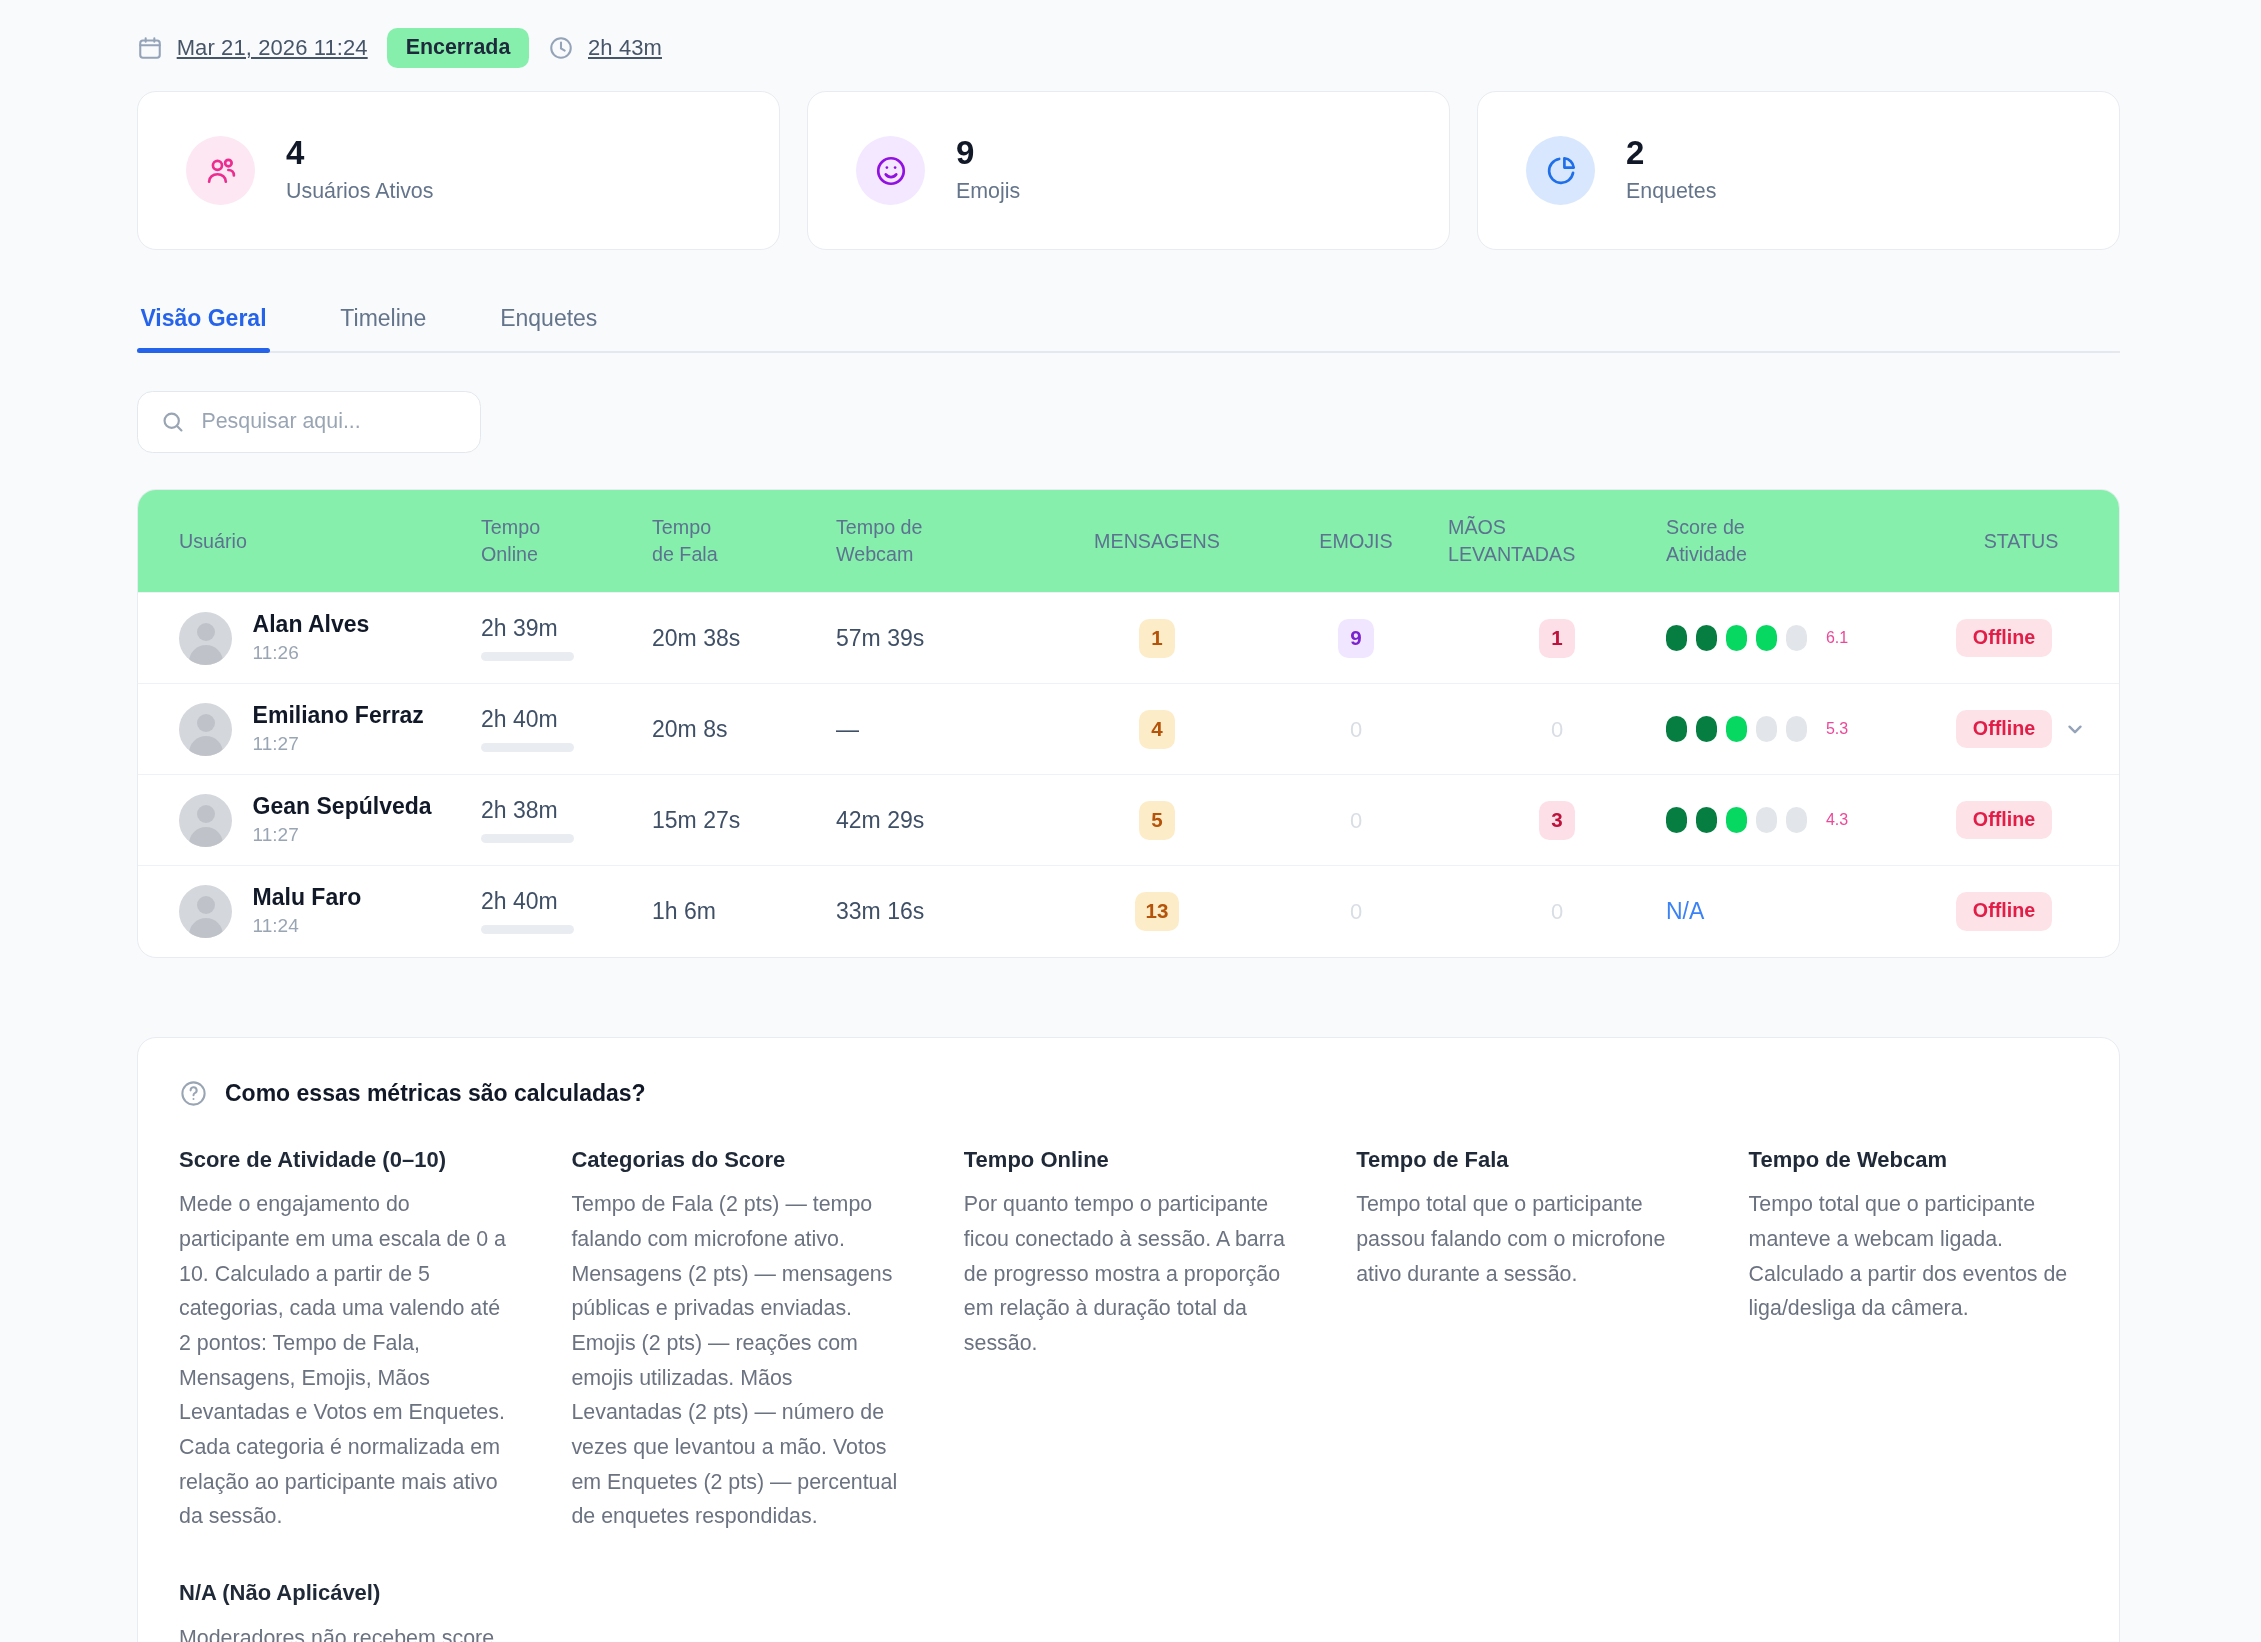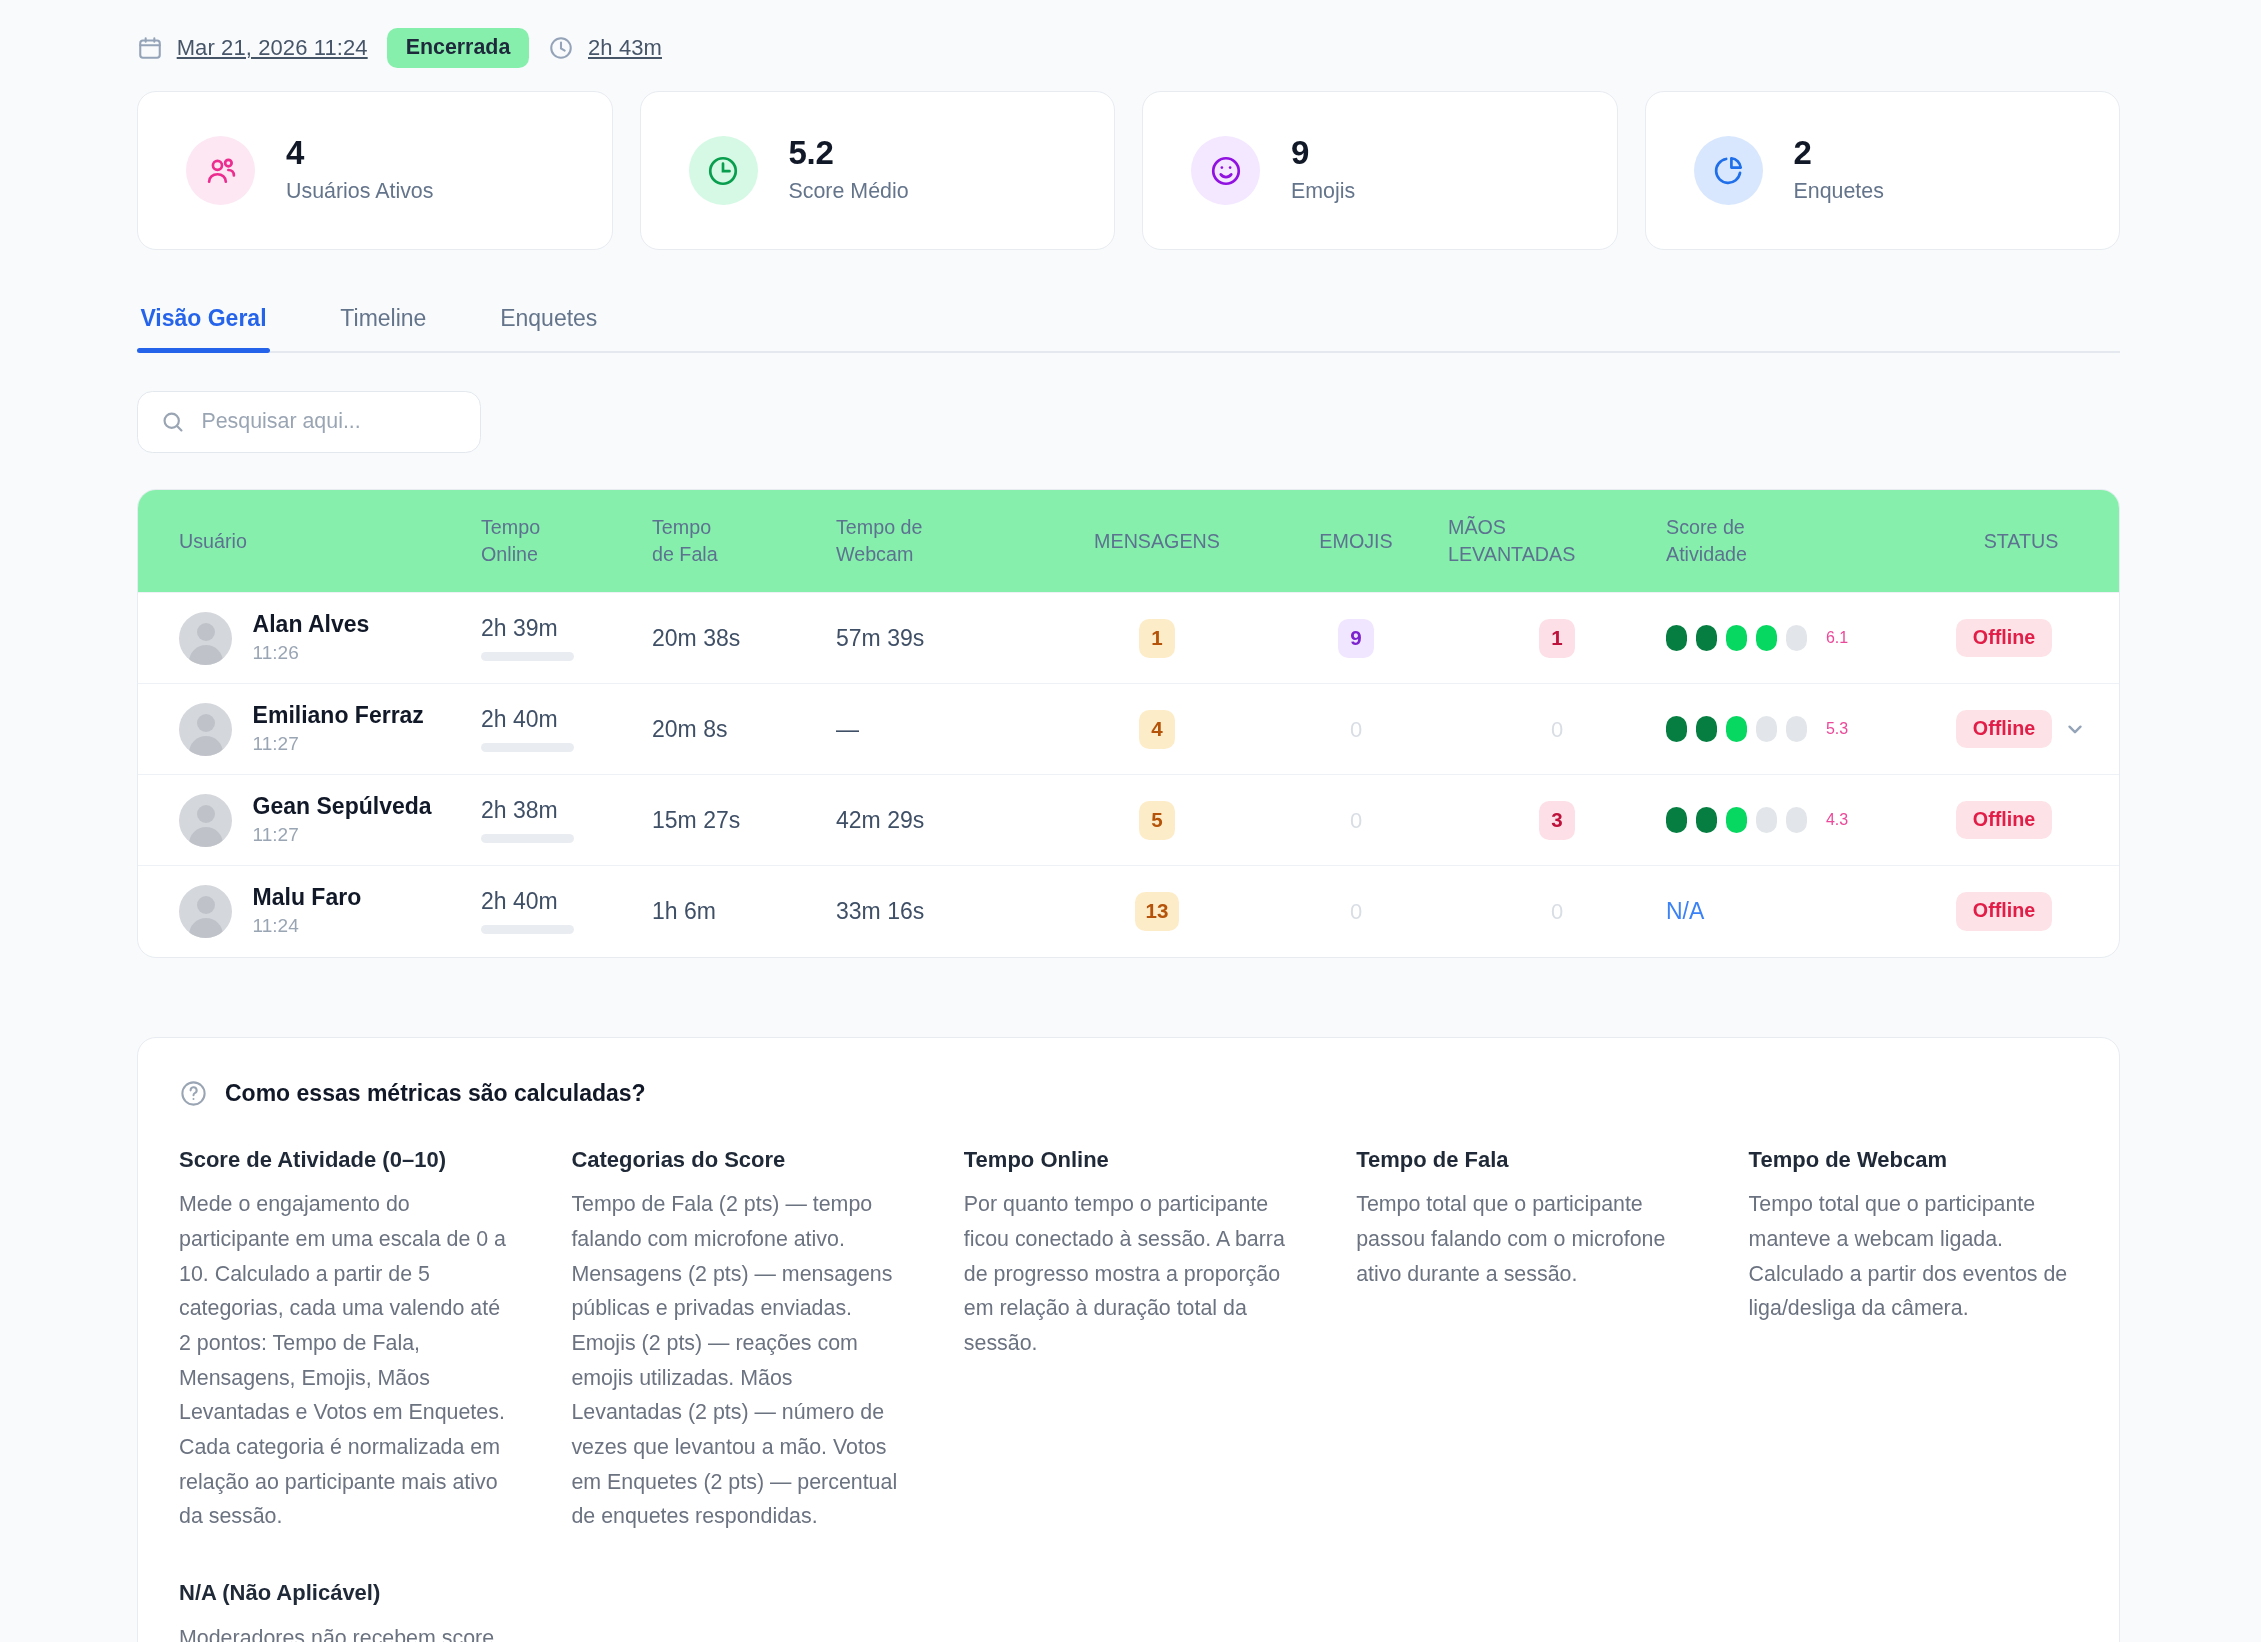--- a/index.html
+++ b/index.html
@@ -315,32 +315,20 @@
         <circle cx="17.2" cy="6.4" r="2.3"></circle>
           <path d="M17.2 11.3c2.4 0 3.9 1.6 3.9 3.8"></path>
       </svg>
     </span>
     <span>
       <span class="stat-value">4</span>
       <span class="stat-label" style="display:block">Usuários Ativos</span>
     </span>
   </div>
 
-  <div class="stat-card">
-    <span class="stat-ico" style="background:#d5f9e4;color:#089e4e">
-      <svg viewBox="0 0 24 24" fill="none" stroke="currentColor" stroke-width="1.9" stroke-linecap="round">
-        <circle cx="12" cy="12" r="9"></circle>
-          <path d="M12 6.8v5.3h4.6"></path>
-      </svg>
-    </span>
-    <span>
-      <span class="stat-value">5.2</span>
-      <span class="stat-label" style="display:block">Score Médio</span>
-    </span>
-  </div>
 
   <div class="stat-card">
     <span class="stat-ico" style="background:#f3e8ff;color:#9112e0">
       <svg viewBox="0 0 24 24" fill="none" stroke="currentColor" stroke-width="1.9" stroke-linecap="round">
         <circle cx="12" cy="12" r="9"></circle>
           <path d="M8.3 14.4c.9 1.2 2.2 1.9 3.7 1.9s2.8-.7 3.7-1.9"></path>
         <circle cx="9.1" cy="9.6" r=".95" fill="currentColor" stroke="none"></circle>
         <circle cx="14.9" cy="9.6" r=".95" fill="currentColor" stroke="none"></circle>
       </svg>
     </span>

